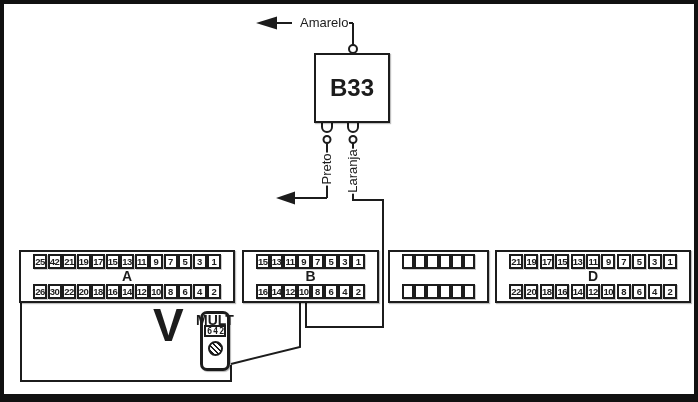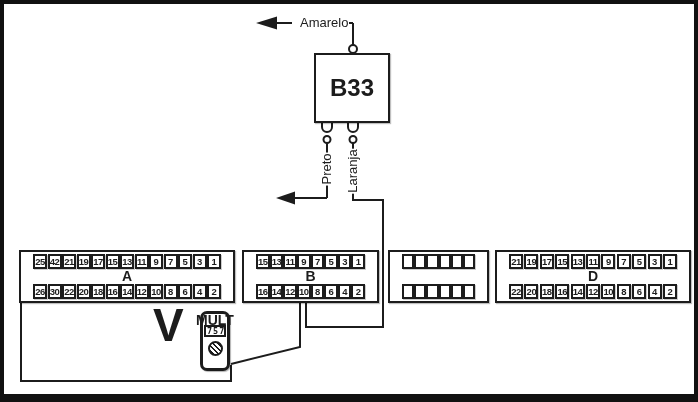--- a/index.html
+++ b/index.html
@@ -219,18 +219,18 @@
   </div>
 
   <div class="wire-label" style="left:299px;top:16px;">Amarelo</div>
   <div class="wire-label rot" style="left:327px;top:169px;">Preto</div>
   <div class="wire-label rot" style="left:353px;top:171px;">Laranja</div>
 
   <div class="volt">V</div>
 
   <div class="meter">
     <div class="meter-name">MULT</div>
-    <div class="meter-display">757</div>
+    <div class="meter-display">642</div>
     <div class="meter-dial"></div>
   </div>
 
   <div class="frame"></div>
 </div>
 
 </body></html>

